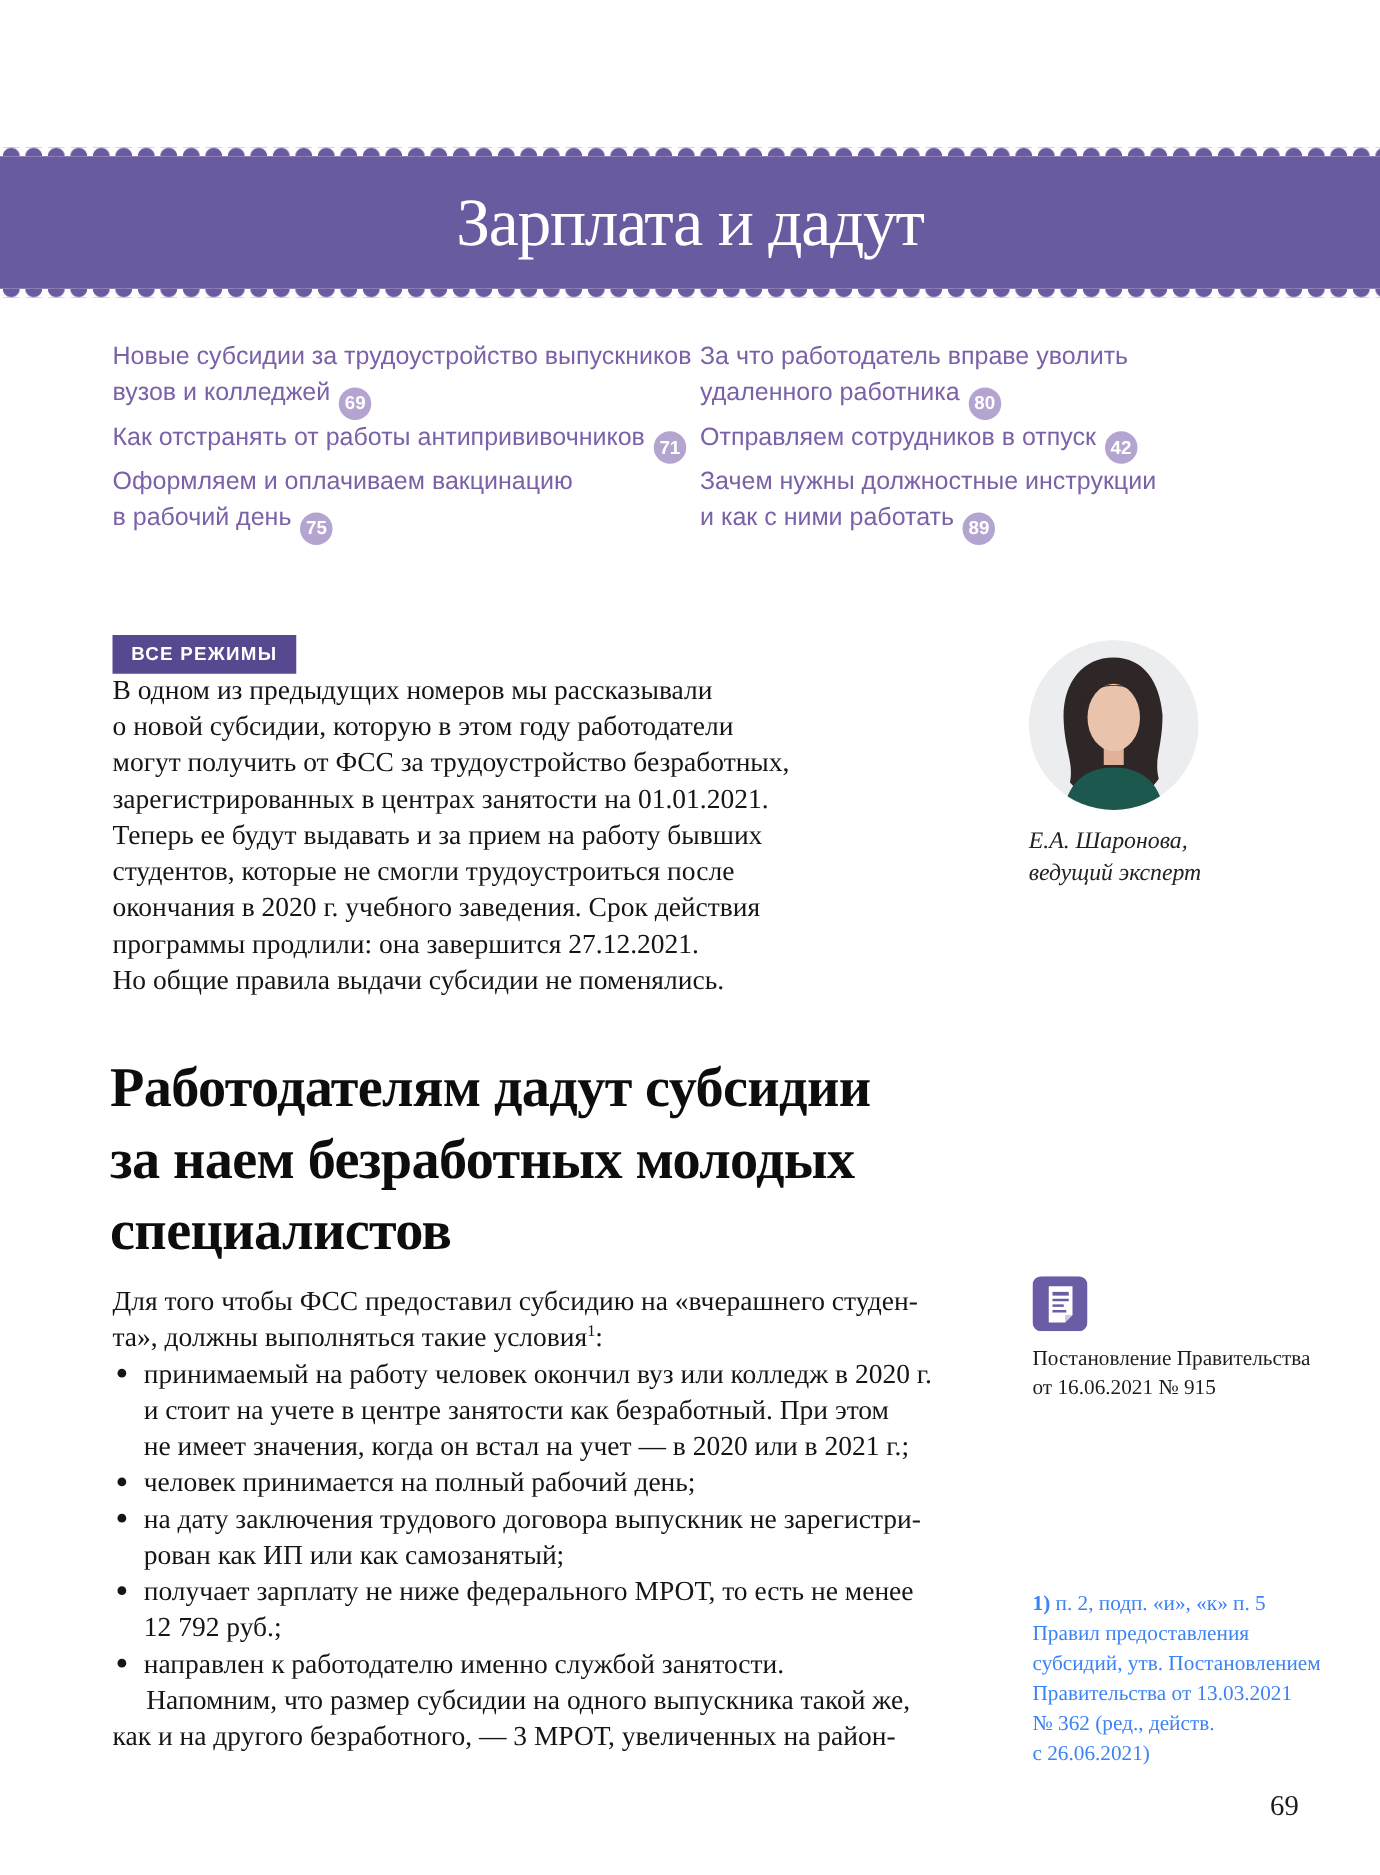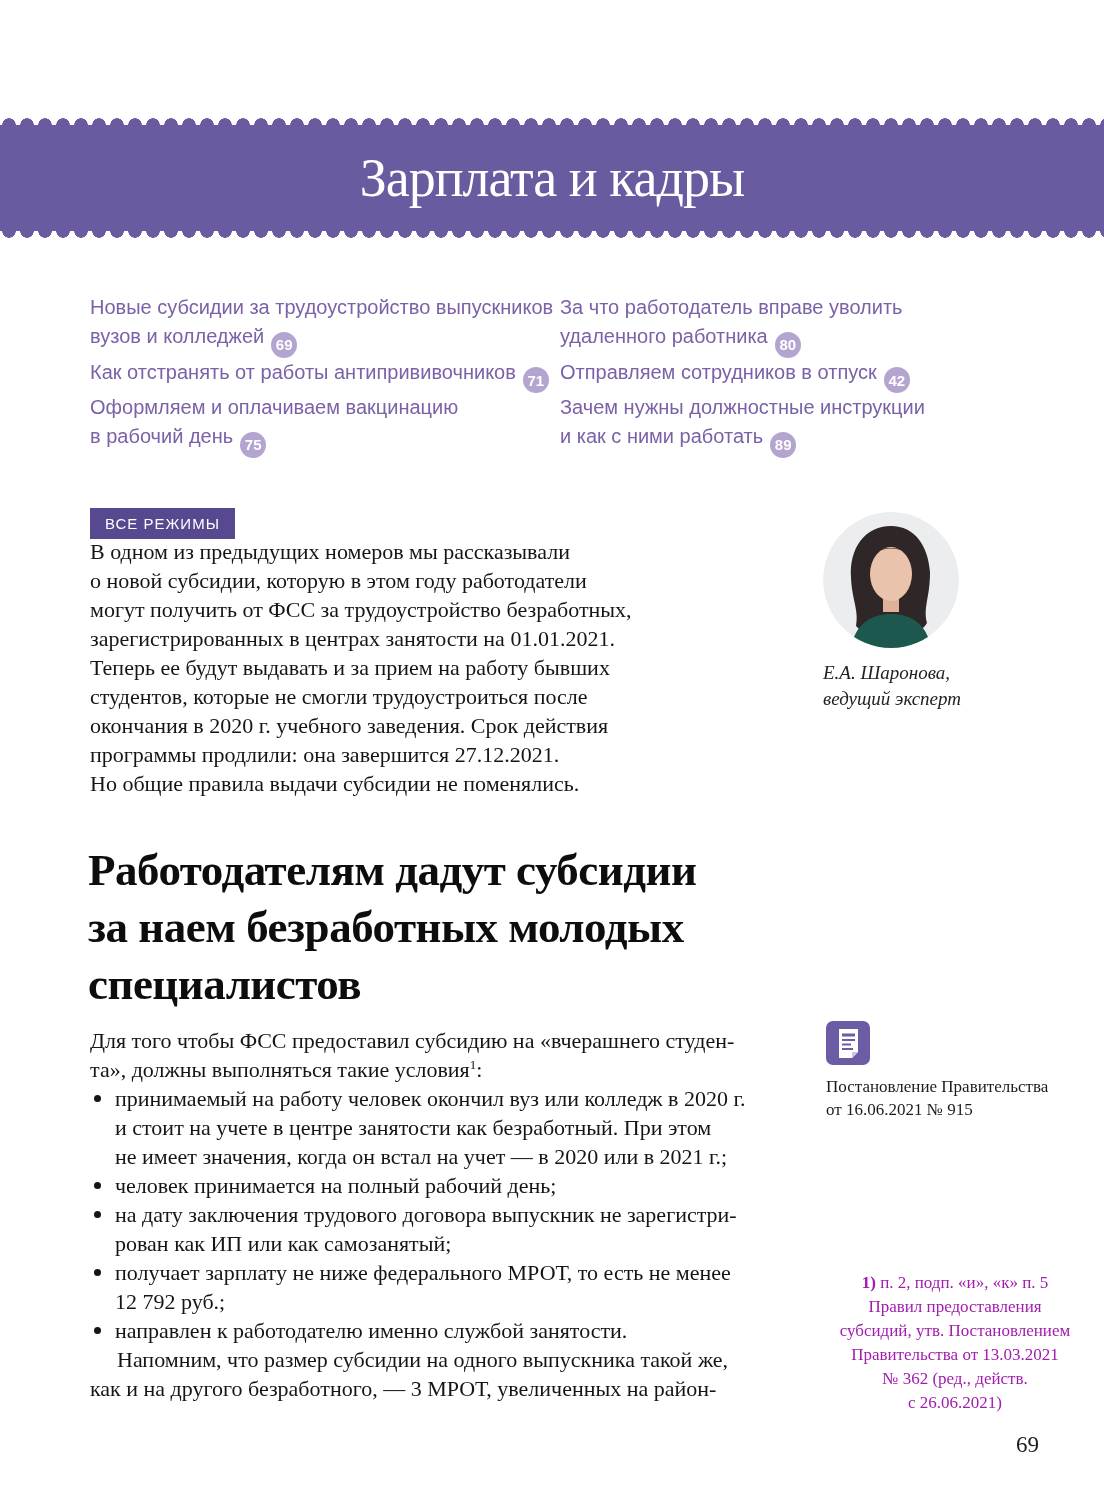--- a/index.html
+++ b/index.html
@@ -9,32 +9,32 @@
   
   .band{position:absolute;left:0;top:125px;width:100%;height:106px;background:#6a5aa0;
         display:flex;align-items:center;justify-content:center;}
   .band::before,.band::after{content:"";position:absolute;left:0;right:0;height:7px;
         background-size:18px 7px;background-repeat:repeat-x;}
   .band::before{top:-7px;background-image:radial-gradient(circle 7px at 9px 7px,#6a5aa0 6.5px,rgba(106,90,160,0) 7px);}
   .band::after{bottom:-7px;background-image:radial-gradient(circle 7px at 9px 0px,#6a5aa0 6.5px,rgba(106,90,160,0) 7px);}
   .band-title{color:#fff;font-size:54px;letter-spacing:-1px;font-weight:400;}
 
   
-  .toc{position:absolute;top:271px;font-family:"Liberation Sans",sans-serif;color:#7b61a8;margin-top:22px;}
+  .toc{position:absolute;top:271px;font-family:"Liberation Sans",sans-serif;color:#7b61a8;}
   .toc-left{left:90px;width:465px;}
   .toc-right{left:560px;width:450px;}
   .toc-item{font-size:20px;line-height:29px;cursor:pointer;}
   .toc-label{white-space:pre-line;}
   .toc-badge{display:inline-flex;align-items:center;justify-content:center;width:26px;height:26px;
         border-radius:50%;background:#b4a4d0;color:#fff;font-size:15px;font-weight:700;
         margin-left:7px;vertical-align:-7px;}
 
   
   .regime{position:absolute;left:90px;top:508px;background:#57488f;color:#fff;
-        font-family:"Liberation Sans",sans-serif;font-size:15px;font-weight:400;
+        font-family:"Liberation Sans",sans-serif;font-size:15px;font-weight:700;
         letter-spacing:1px;padding:7px 15px;}
 
   
   .lead{position:absolute;left:90px;top:537px;width:680px;font-weight:400;font-size:22px;
         line-height:29px;white-space:pre-line;}
 
   
   .avatar{position:absolute;left:823px;top:512px;width:136px;height:136px;border-radius:50%;overflow:hidden;}
   .author-caption{position:absolute;left:823px;top:660px;font-style:italic;font-size:19px;
         line-height:26px;white-space:pre-line;color:#222;}
@@ -51,33 +51,33 @@
   ul.bullets{margin:0;padding:0;list-style:none;}
   ul.bullets li{position:relative;padding-left:25px;white-space:pre-line;}
   ul.bullets li::before{content:"";position:absolute;left:4px;top:11px;width:7px;height:7px;
         border-radius:50%;background:#151515;}
   .closing{text-indent:27px;}
 
   
   .side-ref{position:absolute;left:826px;top:1021px;width:262px;}
   .doc-icon{display:block;cursor:pointer;}
   .side-ref-text{margin-top:10px;font-size:17px;line-height:23px;white-space:pre-line;color:#1c1c1c;}
-  .footnote{position:absolute;left:826px;top:1271px;width:258px;font-size:17px;line-height:24px;color:#a21caf;text-align:center;}
+  .footnote{position:absolute;left:826px;top:1271px;width:258px;font-size:17px;line-height:24px;color:#3b82f6;}
   .footnote .fn-text{white-space:pre-line;}
   .fn-mark{font-weight:700;}
 
   .page-number{position:absolute;left:1016px;top:1432px;font-size:23px;color:#1c1c1c;}
 </style>
 </head>
 <body>
 
 <div class="page">
 
   <div class="band">
-    <div class="band-title">Зарплата и кадры</div>
+    <div class="band-title">Зарплата и дадут</div>
   </div>
 
   <div class="toc toc-left">
     <div class="toc-item">
       <span class="toc-label">Новые субсидии за трудоустройство выпускников
 вузов и колледжей</span><span class="toc-badge">69</span>
     </div>
     <div class="toc-item">
       <span class="toc-label">Как отстранять от работы антипрививочников</span><span class="toc-badge">71</span>
     </div>

